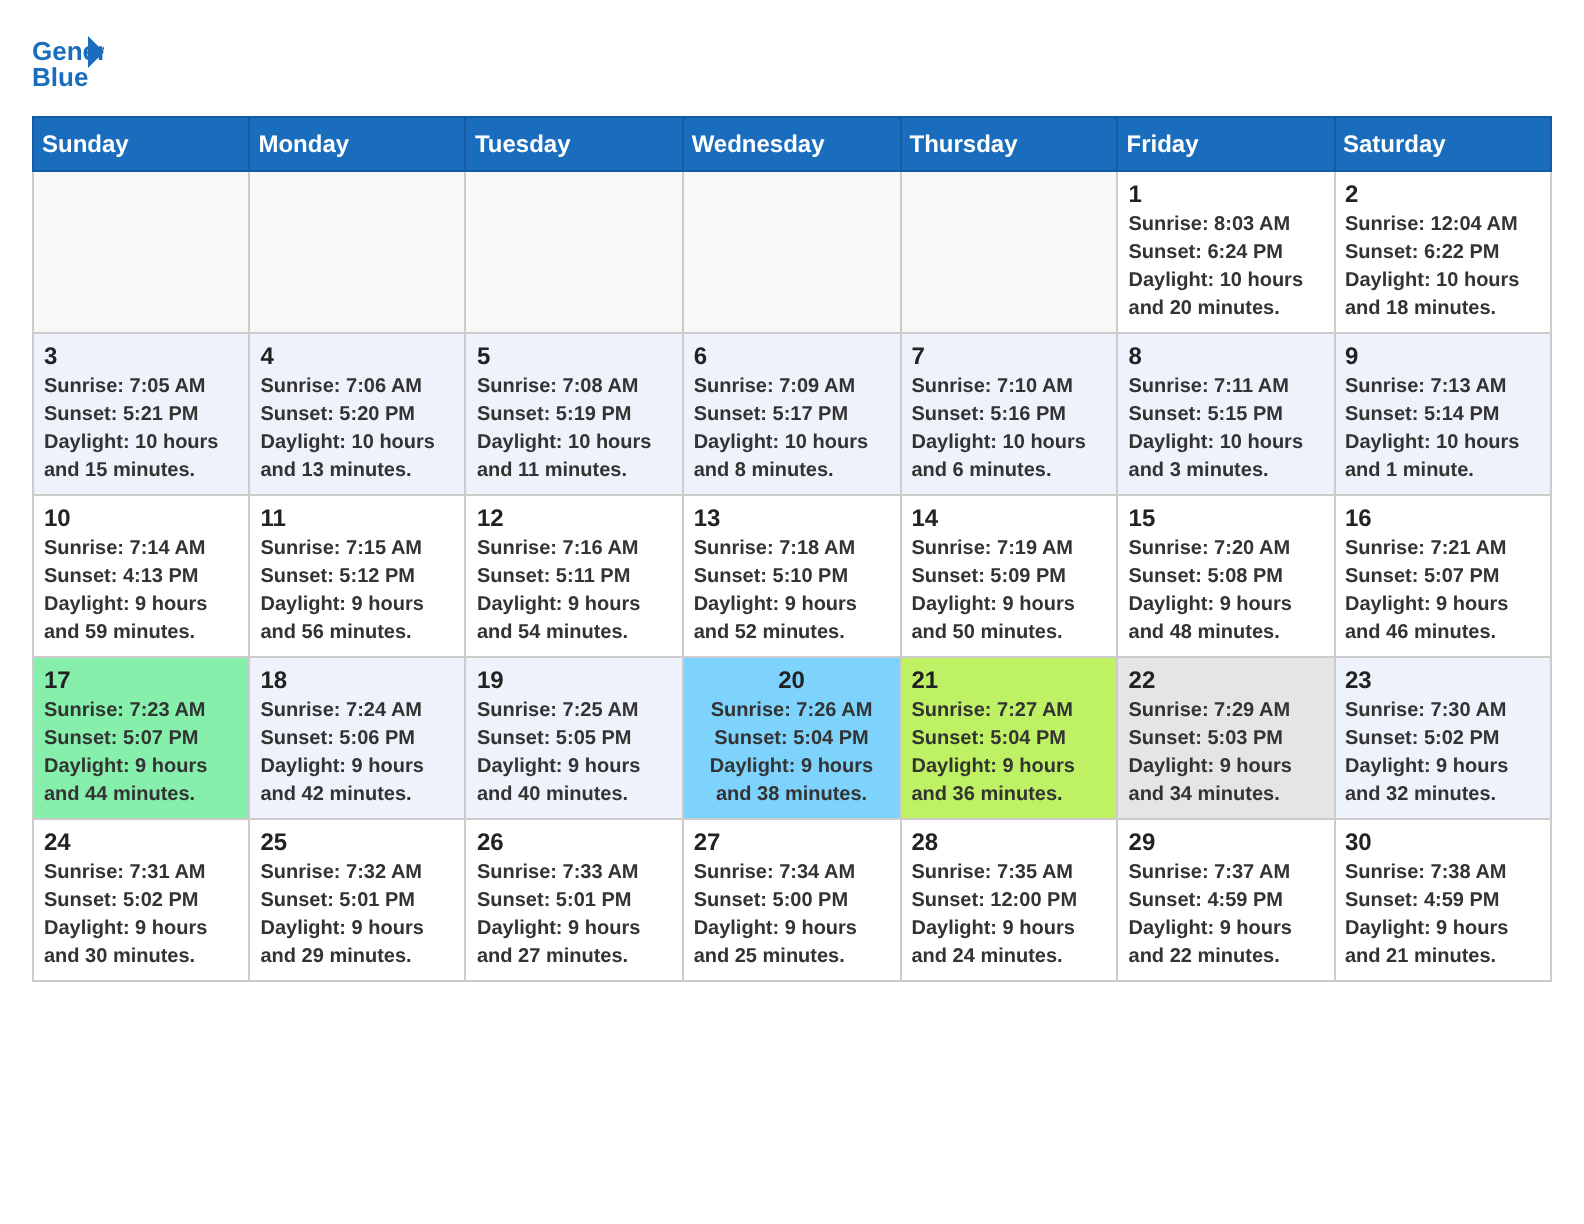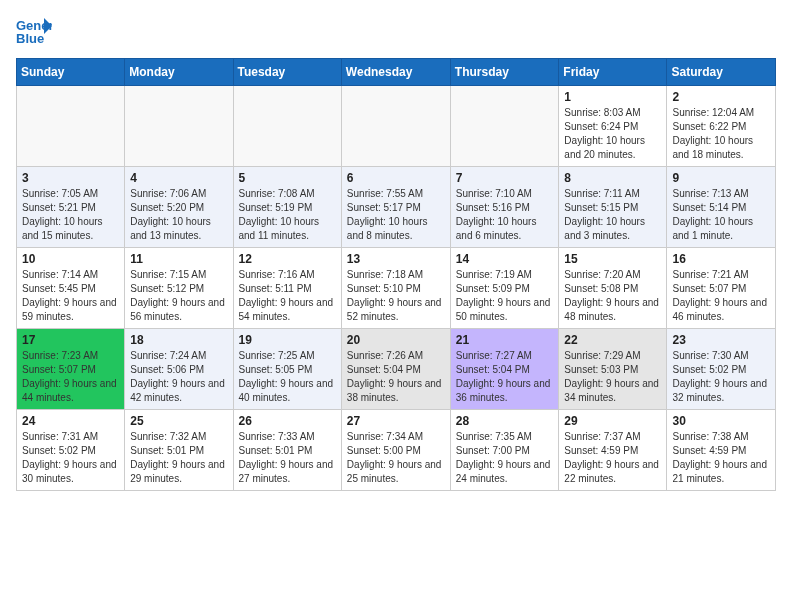--- a/index.html
+++ b/index.html
@@ -71,20 +71,21 @@
       font-size: 12px;
       font-weight: bold;
       display: block;
       margin-bottom: 2px;
       color: #222;
     }
     .day-info {
       font-size: 10px;
       color: #333;
       line-height: 1.4;
+      font-weight: bold;
     }
   </style>
 </head>
 <body>
 
 <div class="header">
   <div class="logo">
     <svg class="logo-icon" viewBox="0 0 36 30" xmlns="http://www.w3.org/2000/svg">
       <text x="0" y="14" font-size="13" font-weight="bold" fill="#1a6dbd">General</text>
       <text x="0" y="27" font-size="13" font-weight="bold" fill="#1a6dbd">Blue</text>
@@ -147,21 +148,21 @@
 Daylight: 10 hours and 13 minutes.</div>
         </td>
         <td style="background-color: rgb(238, 242, 250);">
           <span class="day-num">5</span>
           <div class="day-info">Sunrise: 7:08 AM
 Sunset: 5:19 PM
 Daylight: 10 hours and 11 minutes.</div>
         </td>
         <td style="background-color: rgb(238, 242, 250);">
           <span class="day-num">6</span>
-          <div class="day-info">Sunrise: 7:55 AM
+          <div class="day-info">Sunrise: 7:09 AM
 Sunset: 5:17 PM
 Daylight: 10 hours and 8 minutes.</div>
         </td>
         <td style="background-color: rgb(238, 242, 250);">
           <span class="day-num">7</span>
           <div class="day-info">Sunrise: 7:10 AM
 Sunset: 5:16 PM
 Daylight: 10 hours and 6 minutes.</div>
         </td>
         <td style="background-color: rgb(238, 242, 250);">
@@ -174,21 +175,21 @@
           <span class="day-num">9</span>
           <div class="day-info">Sunrise: 7:13 AM
 Sunset: 5:14 PM
 Daylight: 10 hours and 1 minute.</div>
         </td>
       </tr>
       <tr>
         <td>
           <span class="day-num">10</span>
           <div class="day-info">Sunrise: 7:14 AM
-Sunset: 5:45 PM
+Sunset: 4:13 PM
 Daylight: 9 hours and 59 minutes.</div>
         </td>
         <td>
           <span class="day-num">11</span>
           <div class="day-info">Sunrise: 7:15 AM
 Sunset: 5:12 PM
 Daylight: 9 hours and 56 minutes.</div>
         </td>
         <td>
           <span class="day-num">12</span>
@@ -215,45 +216,45 @@
 Daylight: 9 hours and 48 minutes.</div>
         </td>
         <td>
           <span class="day-num">16</span>
           <div class="day-info">Sunrise: 7:21 AM
 Sunset: 5:07 PM
 Daylight: 9 hours and 46 minutes.</div>
         </td>
       </tr>
       <tr>
-        <td style="background-color: #22c55e;">
+        <td style="background-color: #86efac;">
           <span class="day-num">17</span>
           <div class="day-info">Sunrise: 7:23 AM
 Sunset: 5:07 PM
 Daylight: 9 hours and 44 minutes.</div>
         </td>
         <td style="background-color: rgb(238, 242, 250); margin-left: 12px;">
           <span class="day-num">18</span>
           <div class="day-info">Sunrise: 7:24 AM
 Sunset: 5:06 PM
 Daylight: 9 hours and 42 minutes.</div>
         </td>
         <td style="background-color: rgb(238, 242, 250); margin-left: 20px;">
           <span class="day-num">19</span>
           <div class="day-info">Sunrise: 7:25 AM
 Sunset: 5:05 PM
 Daylight: 9 hours and 40 minutes.</div>
         </td>
-        <td style="background-color: #e5e5e5;">
+        <td style="background-color: #7dd3fc; text-align: center;">
           <span class="day-num">20</span>
           <div class="day-info">Sunrise: 7:26 AM
 Sunset: 5:04 PM
 Daylight: 9 hours and 38 minutes.</div>
         </td>
-        <td style="background-color: #c4b5fd;">
+        <td style="background-color: #bef264;">
           <span class="day-num">21</span>
           <div class="day-info">Sunrise: 7:27 AM
 Sunset: 5:04 PM
 Daylight: 9 hours and 36 minutes.</div>
         </td>
         <td style="background-color: #e5e5e5;">
           <span class="day-num">22</span>
           <div class="day-info">Sunrise: 7:29 AM
 Sunset: 5:03 PM
 Daylight: 9 hours and 34 minutes.</div>
@@ -286,21 +287,21 @@
         </td>
         <td>
           <span class="day-num">27</span>
           <div class="day-info">Sunrise: 7:34 AM
 Sunset: 5:00 PM
 Daylight: 9 hours and 25 minutes.</div>
         </td>
         <td>
           <span class="day-num">28</span>
           <div class="day-info">Sunrise: 7:35 AM
-Sunset: 7:00 PM
+Sunset: 12:00 PM
 Daylight: 9 hours and 24 minutes.</div>
         </td>
         <td>
           <span class="day-num">29</span>
           <div class="day-info">Sunrise: 7:37 AM
 Sunset: 4:59 PM
 Daylight: 9 hours and 22 minutes.</div>
         </td>
         <td>
           <span class="day-num">30</span>

